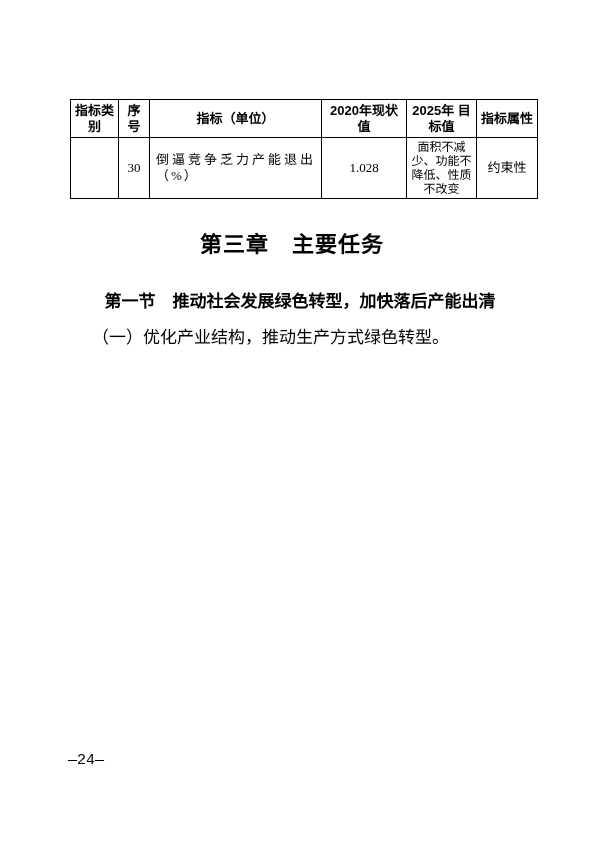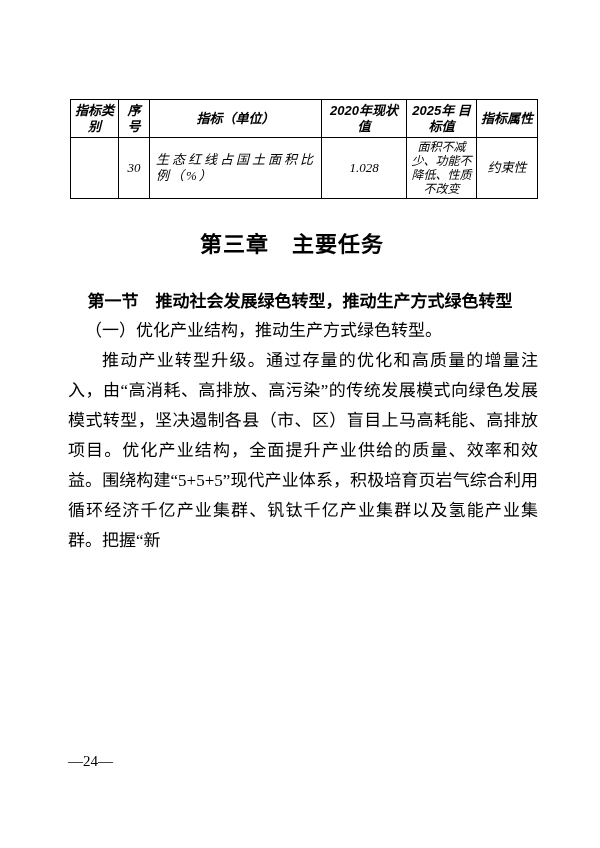--- a/index.html
+++ b/index.html
@@ -18,21 +18,20 @@
   }
 
   
   .doc-table {
     position: absolute;
     left: 70px;
     top: 99px;
     width: 467px;
     border-collapse: collapse;
     table-layout: fixed;
-    font-style: italic;
   }
   .doc-table th,
   .doc-table td {
     border: 1.5px solid #000000;
     padding: 2px 3px;
     vertical-align: middle;
     overflow: hidden;
   }
   .doc-table th {
     font-family: "Liberation Sans", sans-serif;
@@ -92,36 +91,36 @@
     left: 68px;
     top: 316px;
     width: 470px;
     font-family: "Liberation Serif", serif;
     font-size: 17px;
     line-height: 30px;
     text-align: justify;
     text-justify: inter-ideograph;
   }
   .body-text p {
-    margin: 0;
+    margin: 7px;
   }
   .subsection-title {
     text-indent: 1em;
     font-style: normal;
   }
   .body-paragraph {
     text-indent: 2em;
   }
 
   
   .page-number {
     position: absolute;
     left: 68px;
     top: 752px;
-    font-family: Liberation Serif, serif;
+    font-family: Liberation Mono, monospace;
     font-size: 15px;
     line-height: 18px;
   }
 </style>
 </head>
 <body>
 
 <div class="page">
 
   <table class="doc-table">
@@ -140,32 +139,31 @@
         <th>指标（单位）</th>
         <th>2020年现状值</th>
         <th>2025年 目标值</th>
         <th>指标属性</th>
       </tr>
     </thead>
     <tbody>
       <tr>
         <td></td>
         <td>30</td>
-        <td class="cell-indicator">生态红线占国土面积比例（%）</td>
+        <td class="cell-indicator">倒逼竞争乏力产能退出（%）</td>
         <td>1.028</td>
         <td class="cell-target">面积不减少、功能不降低、性质不改变</td>
         <td>约束性</td>
       </tr>
     </tbody>
   </table>
 
   <div class="chapter-title">第三章　主要任务</div>
 
-  <div class="section-title">第一节　推动社会发展绿色转型，推动生产方式绿色转型</div>
+  <div class="section-title">第一节　推动社会发展绿色转型，加快落后产能出清</div>
 
   <div class="body-text">
     <p class="subsection-title">（一）优化产业结构，推动生产方式绿色转型。</p>
-    <p class="body-paragraph">推动产业转型升级。通过存量的优化和高质量的增量注入，由“高消耗、高排放、高污染”的传统发展模式向绿色发展模式转型，坚决遏制各县（市、区）盲目上马高耗能、高排放项目。优化产业结构，全面提升产业供给的质量、效率和效益。围绕构建“5+5+5”现代产业体系，积极培育页岩气综合利用循环经济千亿产业集群、钒钛千亿产业集群以及氢能产业集群。把握“新</p>
   </div>
 
   <div class="page-number">—24—</div>
 
 </div>
 
 </body></html>

